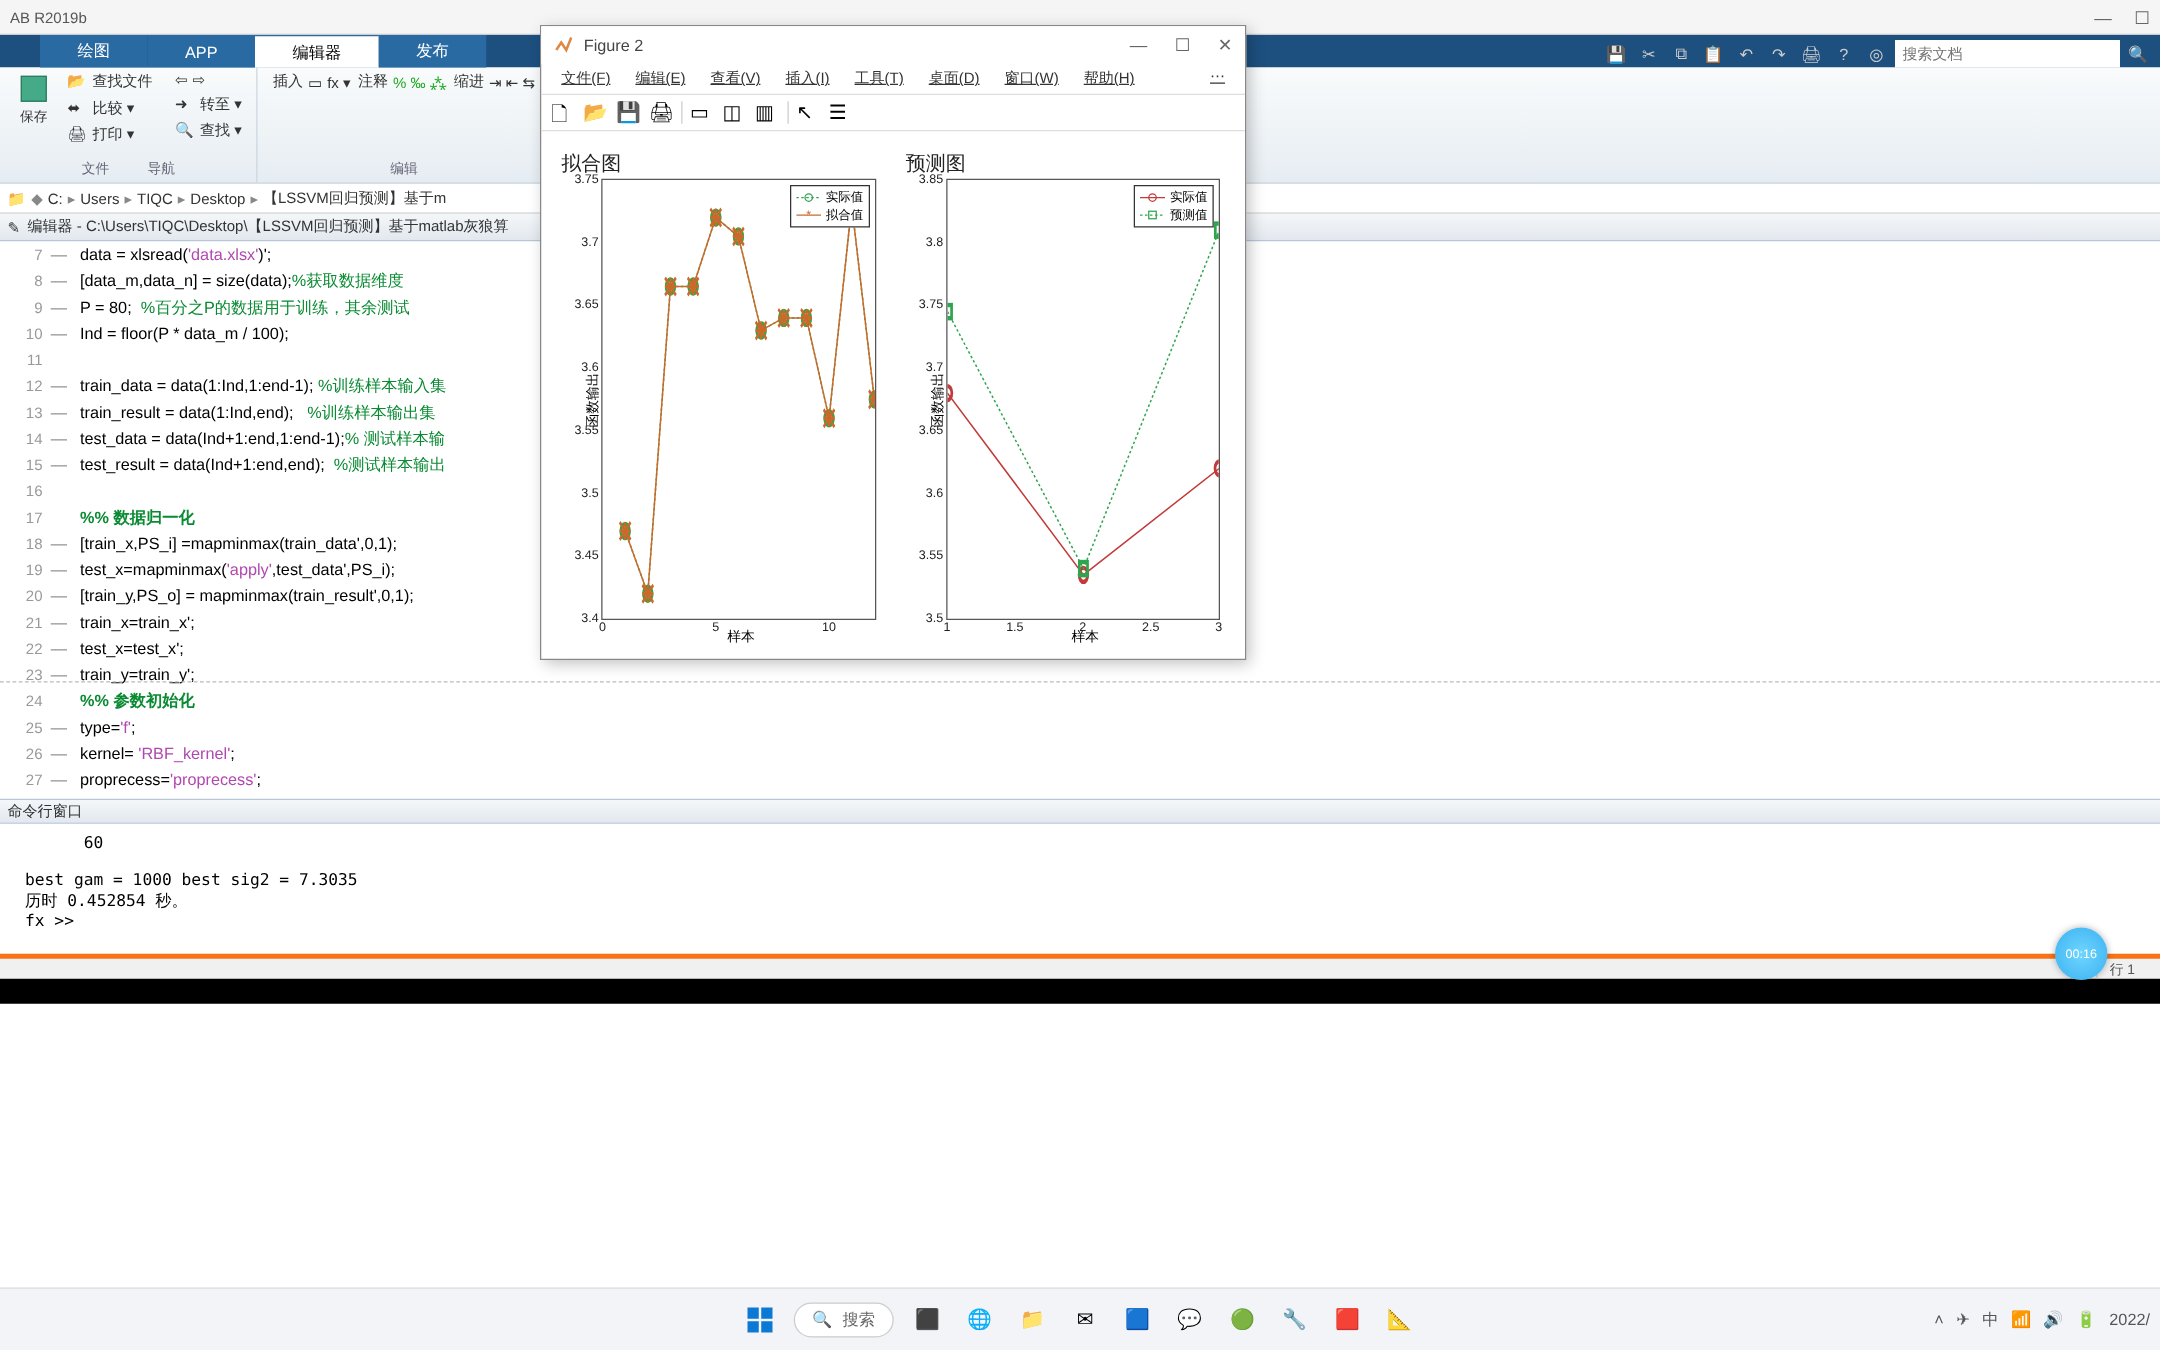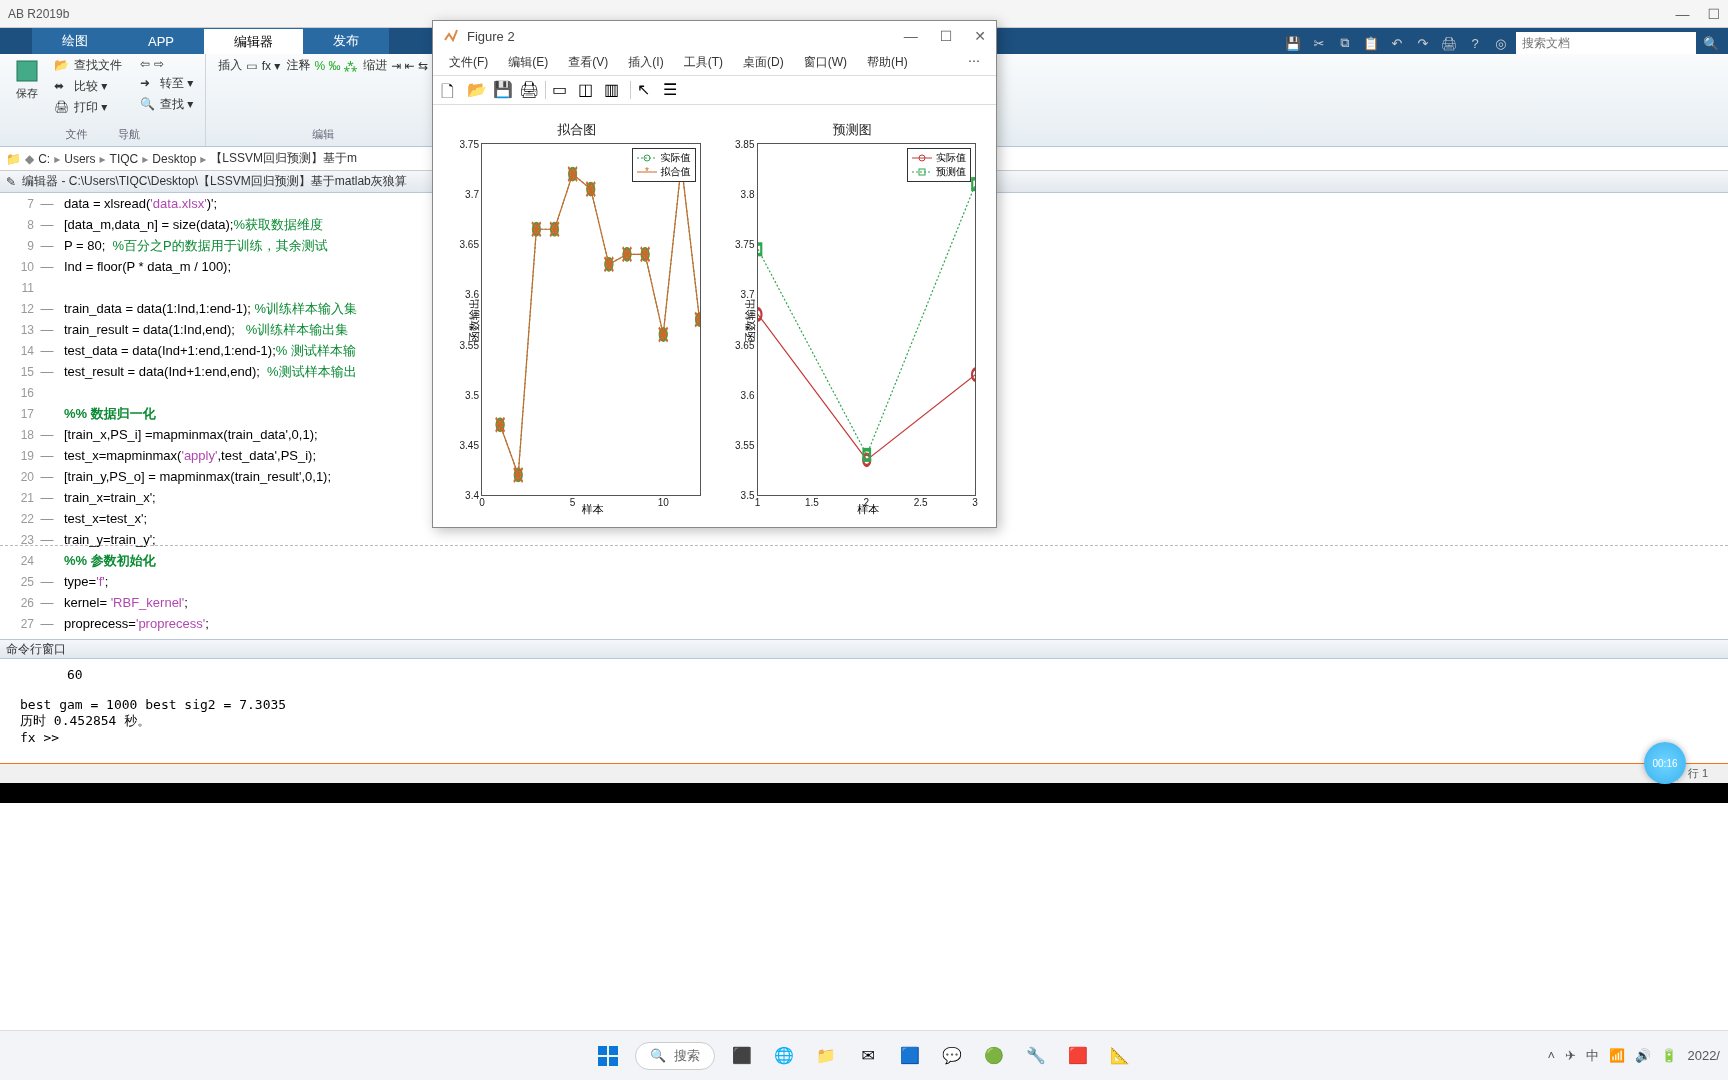--- a/index.html
+++ b/index.html
@@ -43,45 +43,45 @@
 .src { white-space:pre; color:#000; padding-left:10px; }
 .str { color:#b048b0; }
 .com { color:#0a8a33; }
 .splitbar { position:absolute; top:352px; left:0; right:0; border-top:1px dashed #bbb; }
 
 
 .cmdhdr { height:20px; background:linear-gradient(#f4f7fa,#e2e8ee); border-top:1px solid #b8c7d6; border-bottom:1px solid #b8c7d6; font-size:12px; color:#333; padding:0 6px; display:flex; align-items:center; }
 .cmd { height:104px; font-family:Consolas,monospace; font-size:13px; padding:8px 20px; color:#000; white-space:pre; }
 
 
-.status { height:20px; background:#f0f0f0; border-top:1px solid #f97316; display:flex; justify-content:flex-end; font-size:11px; color:#555; padding:0 10px; align-items:center; }
+.status { height:20px; background:#f0f0f0; border-top:4px solid #f97316; display:flex; justify-content:flex-end; font-size:11px; color:#555; padding:0 10px; align-items:center; }
 .status .cell { border-left:1px solid #ccc; padding:0 10px; }
 
 
 .darkgap { height:20px; background:#000; }
 
 
 .taskbar { position:absolute; bottom:0; left:0; right:0; height:50px; background:#f2f4f8; display:flex; align-items:center; justify-content:center; gap:12px; border-top:1px solid #ddd; }
 .taskbar .tb { width:30px; height:30px; border-radius:4px; display:flex; align-items:center; justify-content:center; font-size:16px; }
 .tray { position:absolute; right:8px; display:flex; gap:10px; font-size:13px; color:#555; align-items:center; }
 .searchpill { display:flex; align-items:center; gap:8px; background:#fff; border:1px solid #ccc; border-radius:18px; padding:4px 14px; font-size:13px; color:#666; }
 
 
 .figwin { position:absolute; left:432px; top:20px; width:565px; height:508px; background:#fff; border:1px solid #888; box-shadow:3px 3px 12px rgba(0,0,0,.25); display:flex; flex-direction:column; }
 .figtitle { height:30px; background:#fff; display:flex; align-items:center; justify-content:space-between; padding:0 10px; font-size:13px; color:#444; }
 .figtitle .left { display:flex; align-items:center; gap:8px; }
 .figtitle .wc { display:flex; gap:22px; color:#666; font-size:14px; }
 .figmenu { height:24px; display:flex; gap:0; font-size:12px; color:#333; padding:0 6px; }
-.figmenu div { padding:3px 10px; cursor:pointer; }
+.figmenu div { padding:3px 10px; cursor:pointer;text-decoration:underline; }
 .figtool { height:30px; border-top:1px solid #ddd; border-bottom:1px solid #ddd; display:flex; align-items:center; gap:6px; padding:0 8px; }
 .figtool .fi { width:20px; height:20px; }
 .figbody { flex:1; display:flex; gap:20px; padding:16px 16px 10px 16px; }
 
 .plot { flex:1; display:flex; flex-direction:column; }
-.ptitle { text-align:center; font-size:13px; color:#222; height:18px; }
+.ptitle { text-align:left; font-size:16px; color:#222; height:18px; }
 .paxes { position:relative; border:1px solid #555; flex:1; margin:4px 4px 4px 32px; }
 .ylabel { position:absolute; left:-30px; top:50%; transform:translateY(-50%) rotate(-90deg); font-size:11px; transform-origin:center; }
 .xlabel { text-align:center; font-size:11px; margin-top:2px; margin-left:32px; }
 .legend { position:absolute; top:4px; right:4px; background:#fff; border:1px solid #333; font-size:10px; padding:2px 4px; }
 .legend .lr { display:flex; align-items:center; gap:4px; }
 .legend .sw { width:20px; display:flex; align-items:center; justify-content:center; }
 .ytick { position:absolute; right:100%; font-size:10px; color:#222; transform:translateY(-50%); padding-right:3px; }
 .xtick { position:absolute; top:100%; font-size:10px; color:#222; transform:translateX(-50%); padding-top:2px; }
 
 .float-timer { position:absolute; right:42px; bottom:296px; width:42px; height:42px; border-radius:50%; background:radial-gradient(#6fd6ff,#3ab0f0); color:#fff; font-size:10px; display:flex; align-items:center; justify-content:center; box-shadow:0 0 6px rgba(0,0,0,.3); }

